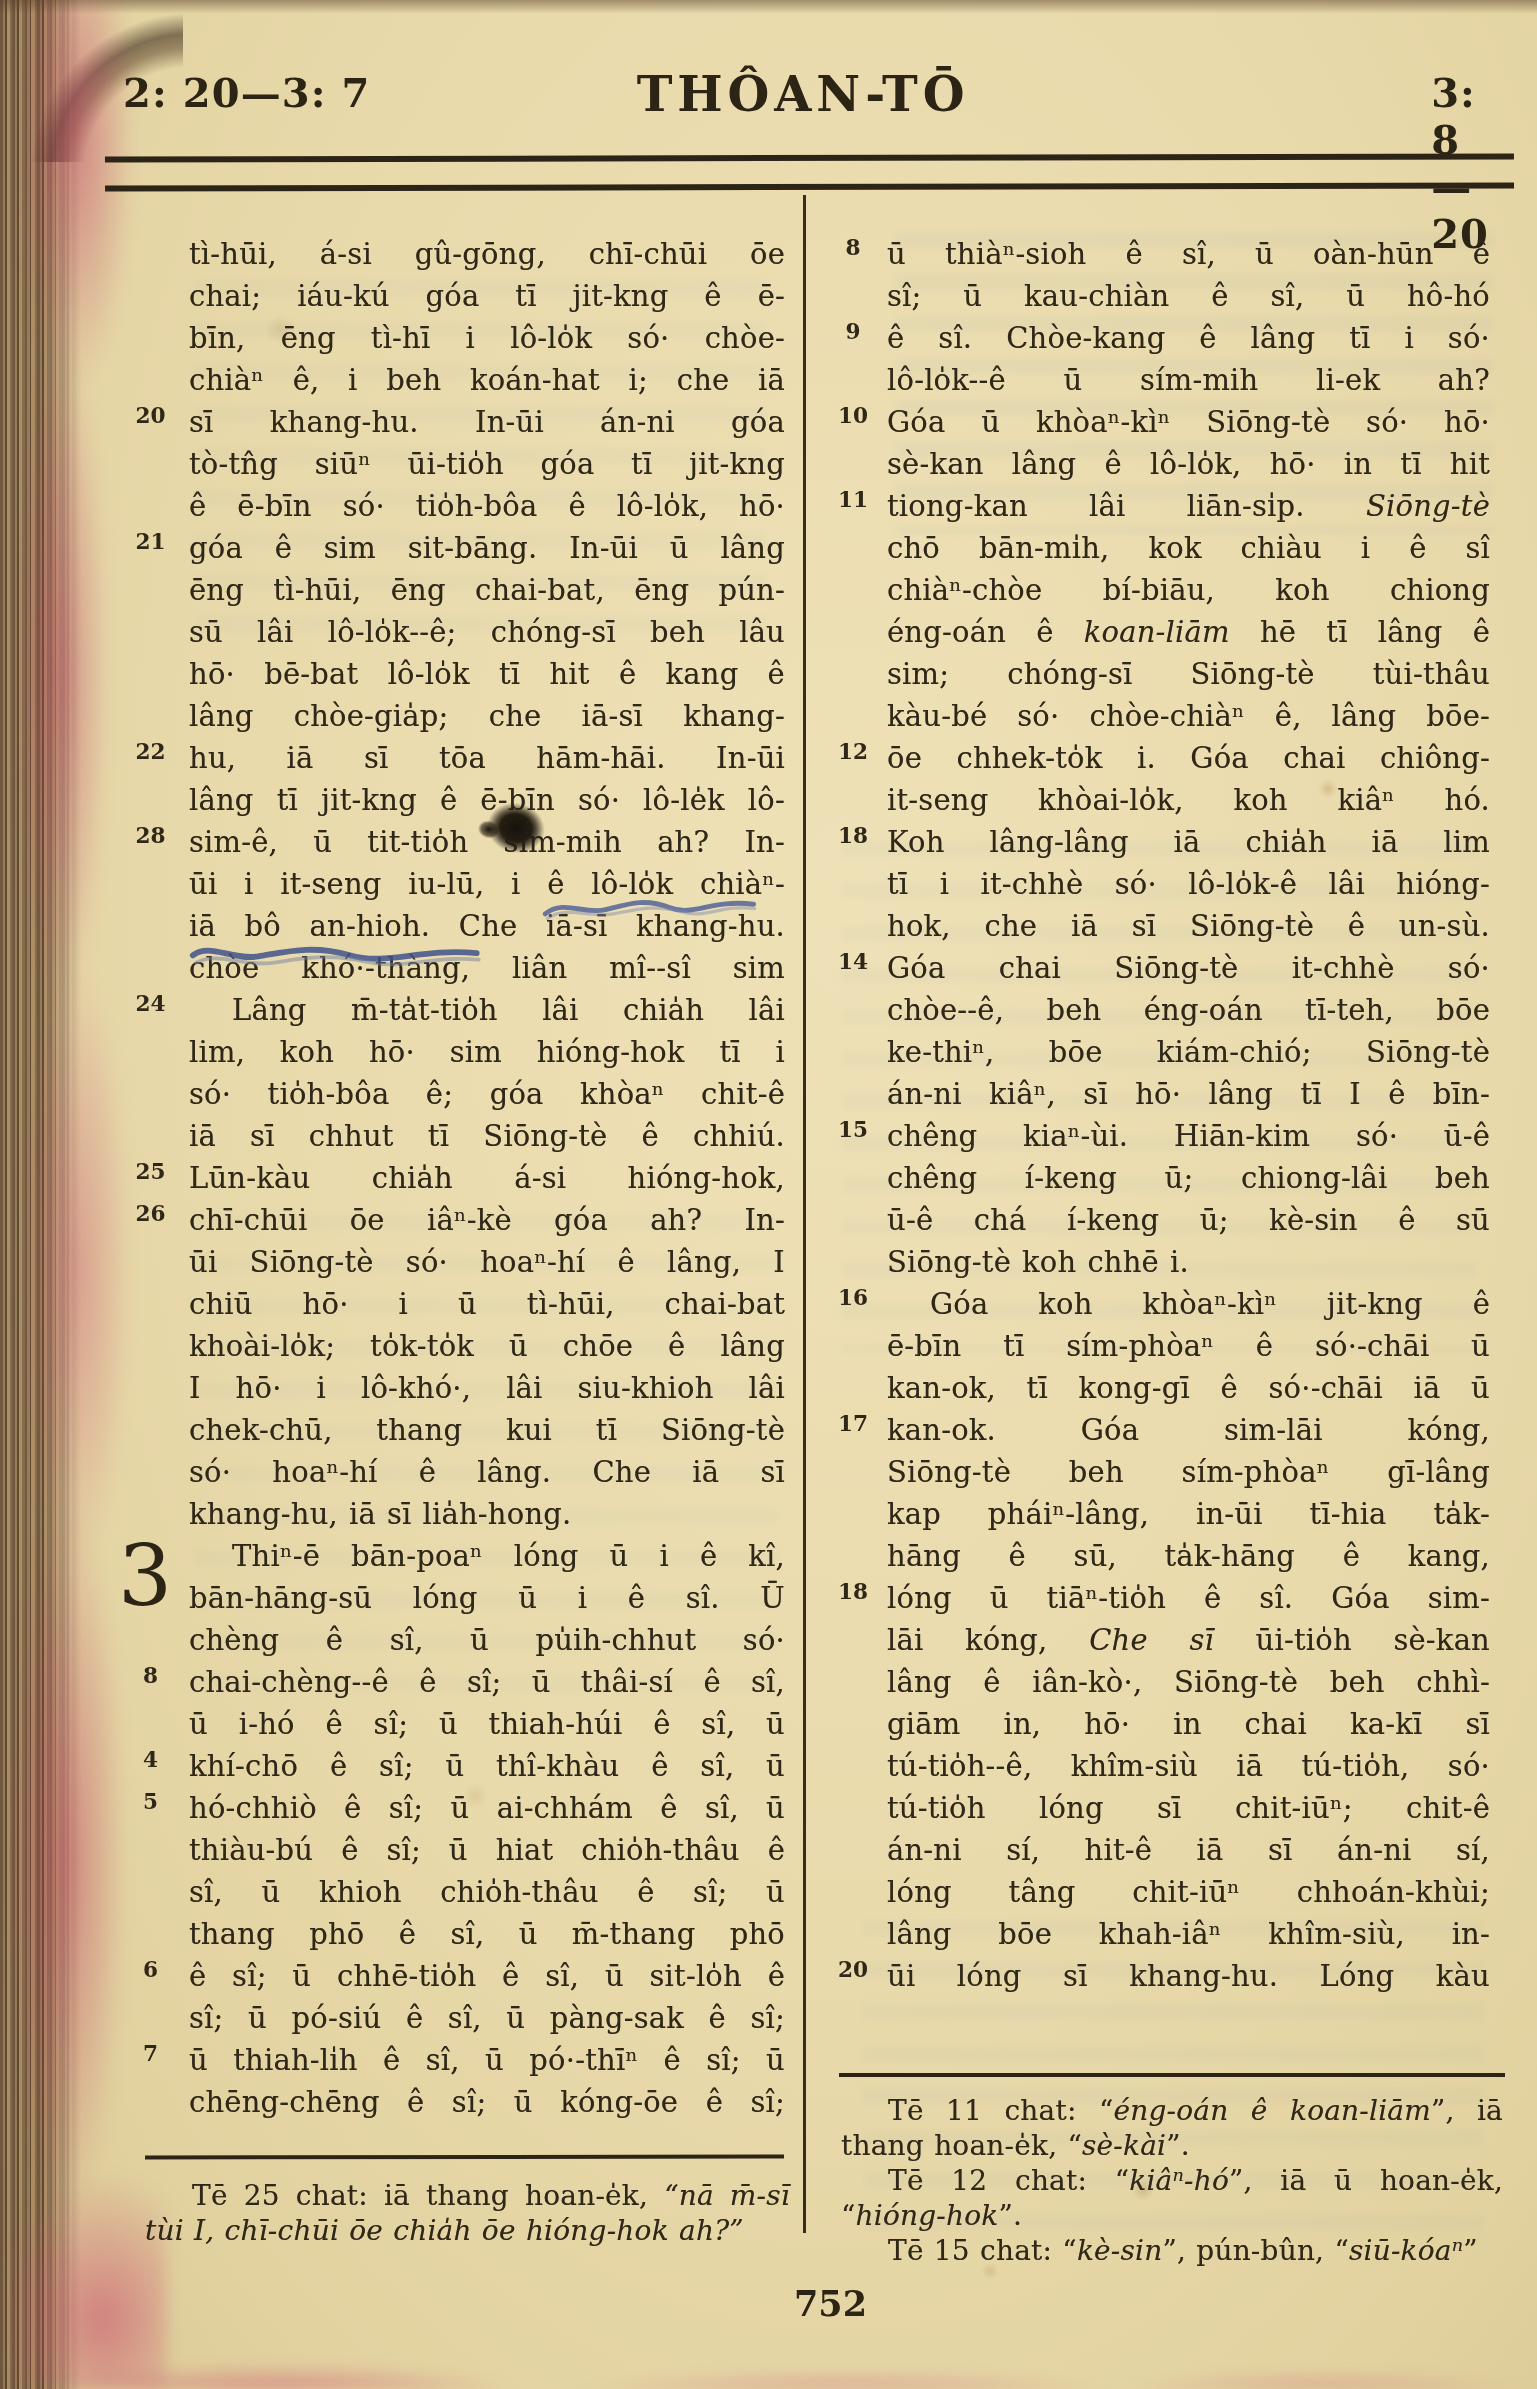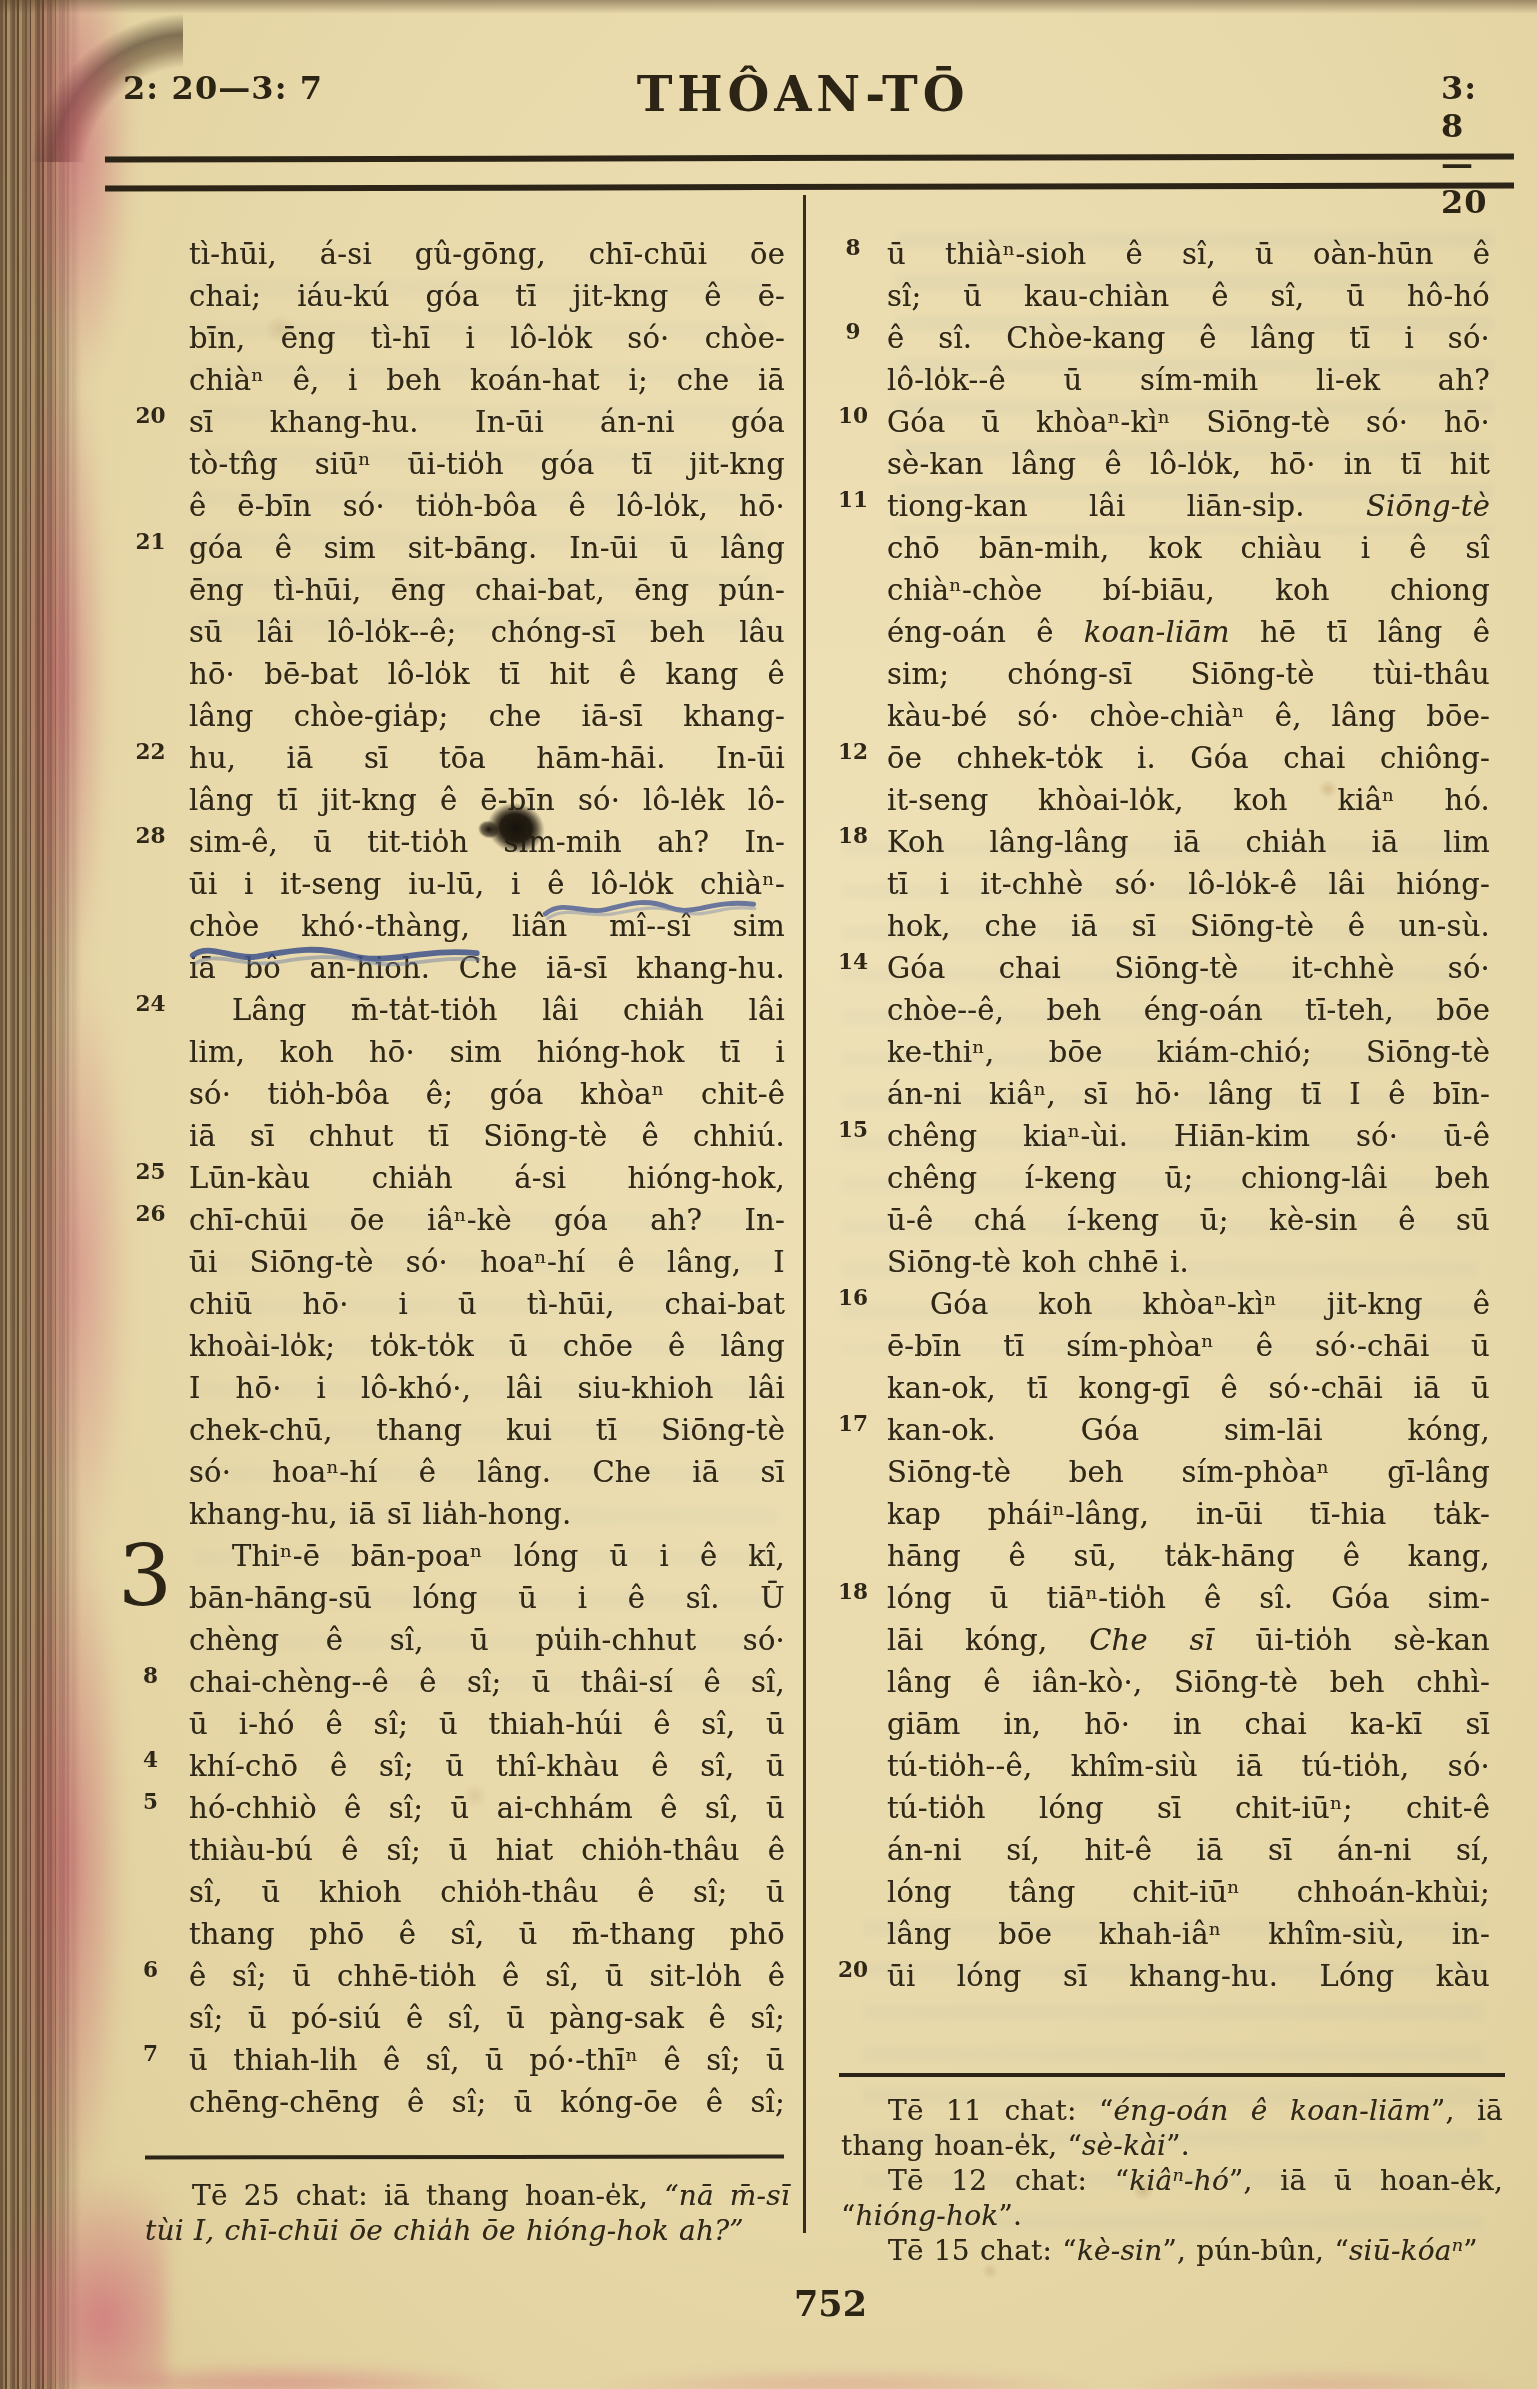--- a/index.html
+++ b/index.html
@@ -54,21 +54,21 @@
       radial-gradient(21.6px 21.6px at 280px 329px, rgba(150,112,58,.16), transparent 70%),
       radial-gradient(16px 16px at 1143px 2190px, rgba(150,110,52,.25), transparent 70%),
       radial-gradient(12px 12px at 990px 2271px, rgba(150,110,52,.2), transparent 70%),
       radial-gradient(18.3px 18.3px at 475px 1796px, rgba(150,112,58,.14), transparent 70%);
   }
   .ghost{
     background:repeating-linear-gradient(180deg, rgba(118,148,156,.15) 0 16px, rgba(118,148,156,0) 16px 42px);
     filter:blur(3.2px);opacity:.45;pointer-events:none;
   }
   
-  .hdr{top:69px;font-weight:bold;font-size:32px;letter-spacing:1.1px;color:#2c2415;}
+  .hdr{top:69px;font-weight:bold;font-size:40px;letter-spacing:1.1px;color:#2c2415;}
   .hdr-left{left:123px;}
   .hdr-center{left:769px;transform:translateX(-50%);font-size:48px;letter-spacing:4.9px;top:66px;margin-left:34px;}
   .hdr-right{left:1489px;transform:translateX(-100%);}
   .double-rule{
     left:105px;top:155px;width:1409px;height:22.7px;
     border-top:6px solid #2c2517;border-bottom:6px solid #2c2517;
     transform:rotate(-0.12deg);
   }
   
   .col-divider{left:803px;top:195px;width:3.2px;height:2038px;background:#352d1f;}
@@ -189,24 +189,24 @@
         <span class="line-text">lâng tī jit-kng ê ē-bīn só· lô-le̍k lô-</span>
       </div>
       <div class="bodyline">
         <span class="verse-num">28</span>
         <span class="line-text">sim-ê, ū tit-tio̍h sím-mih ah? In-</span>
       </div>
       <div class="bodyline">
         <span class="line-text">ūi i it-seng iu-lū, i ê lô-lo̍k chiàⁿ-</span>
       </div>
       <div class="bodyline">
+        <span class="line-text">iā bô an-hioh. Che iā-sī khang-hu.</span>
+      </div>
+      <div class="bodyline">
         <span class="line-text">chòe khó·-thàng, liân mî--sî sim</span>
-      </div>
-      <div class="bodyline">
-        <span class="line-text">iā bô an-hioh. Che iā-sī khang-hu.</span>
       </div>
       <div class="bodyline indent">
         <span class="verse-num">24</span>
         <span class="line-text">Lâng m̄-ta̍t-tio̍h lâi chia̍h lâi</span>
       </div>
       <div class="bodyline">
         <span class="line-text">lim, koh hō· sim hióng-hok tī i</span>
       </div>
       <div class="bodyline">
         <span class="line-text">só· tio̍h-bôa ê; góa khòaⁿ chit-ê</span>

